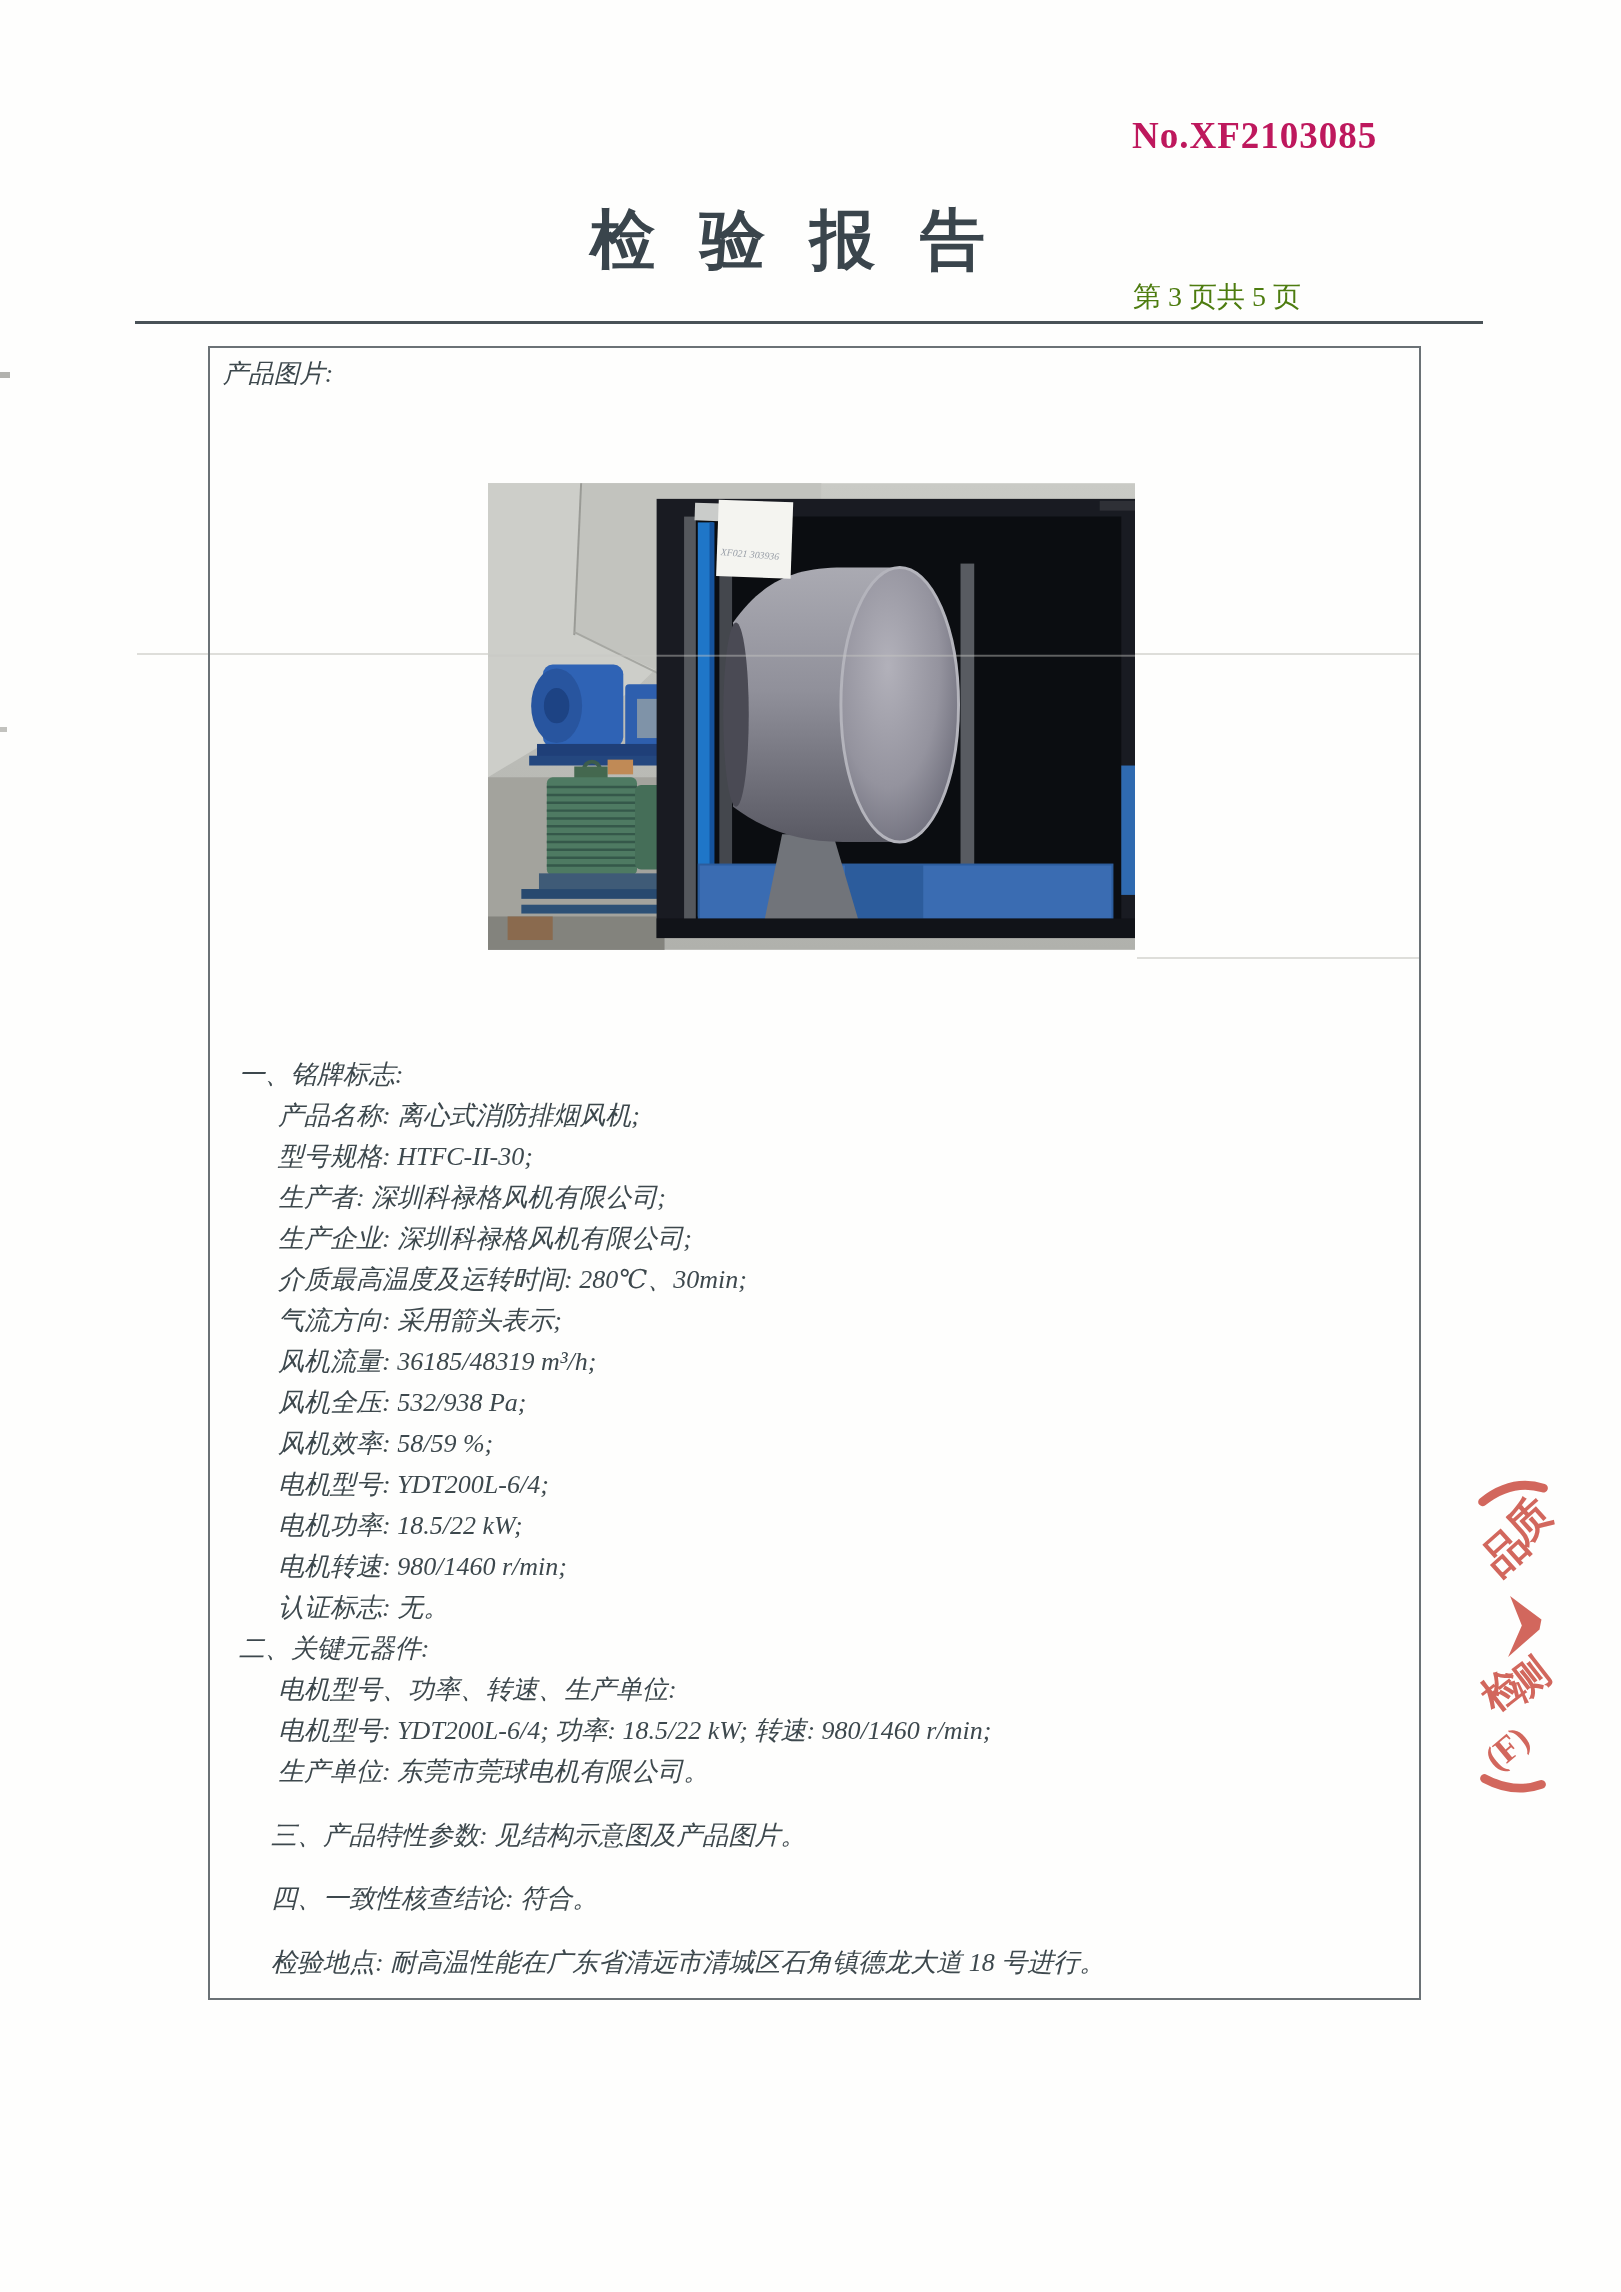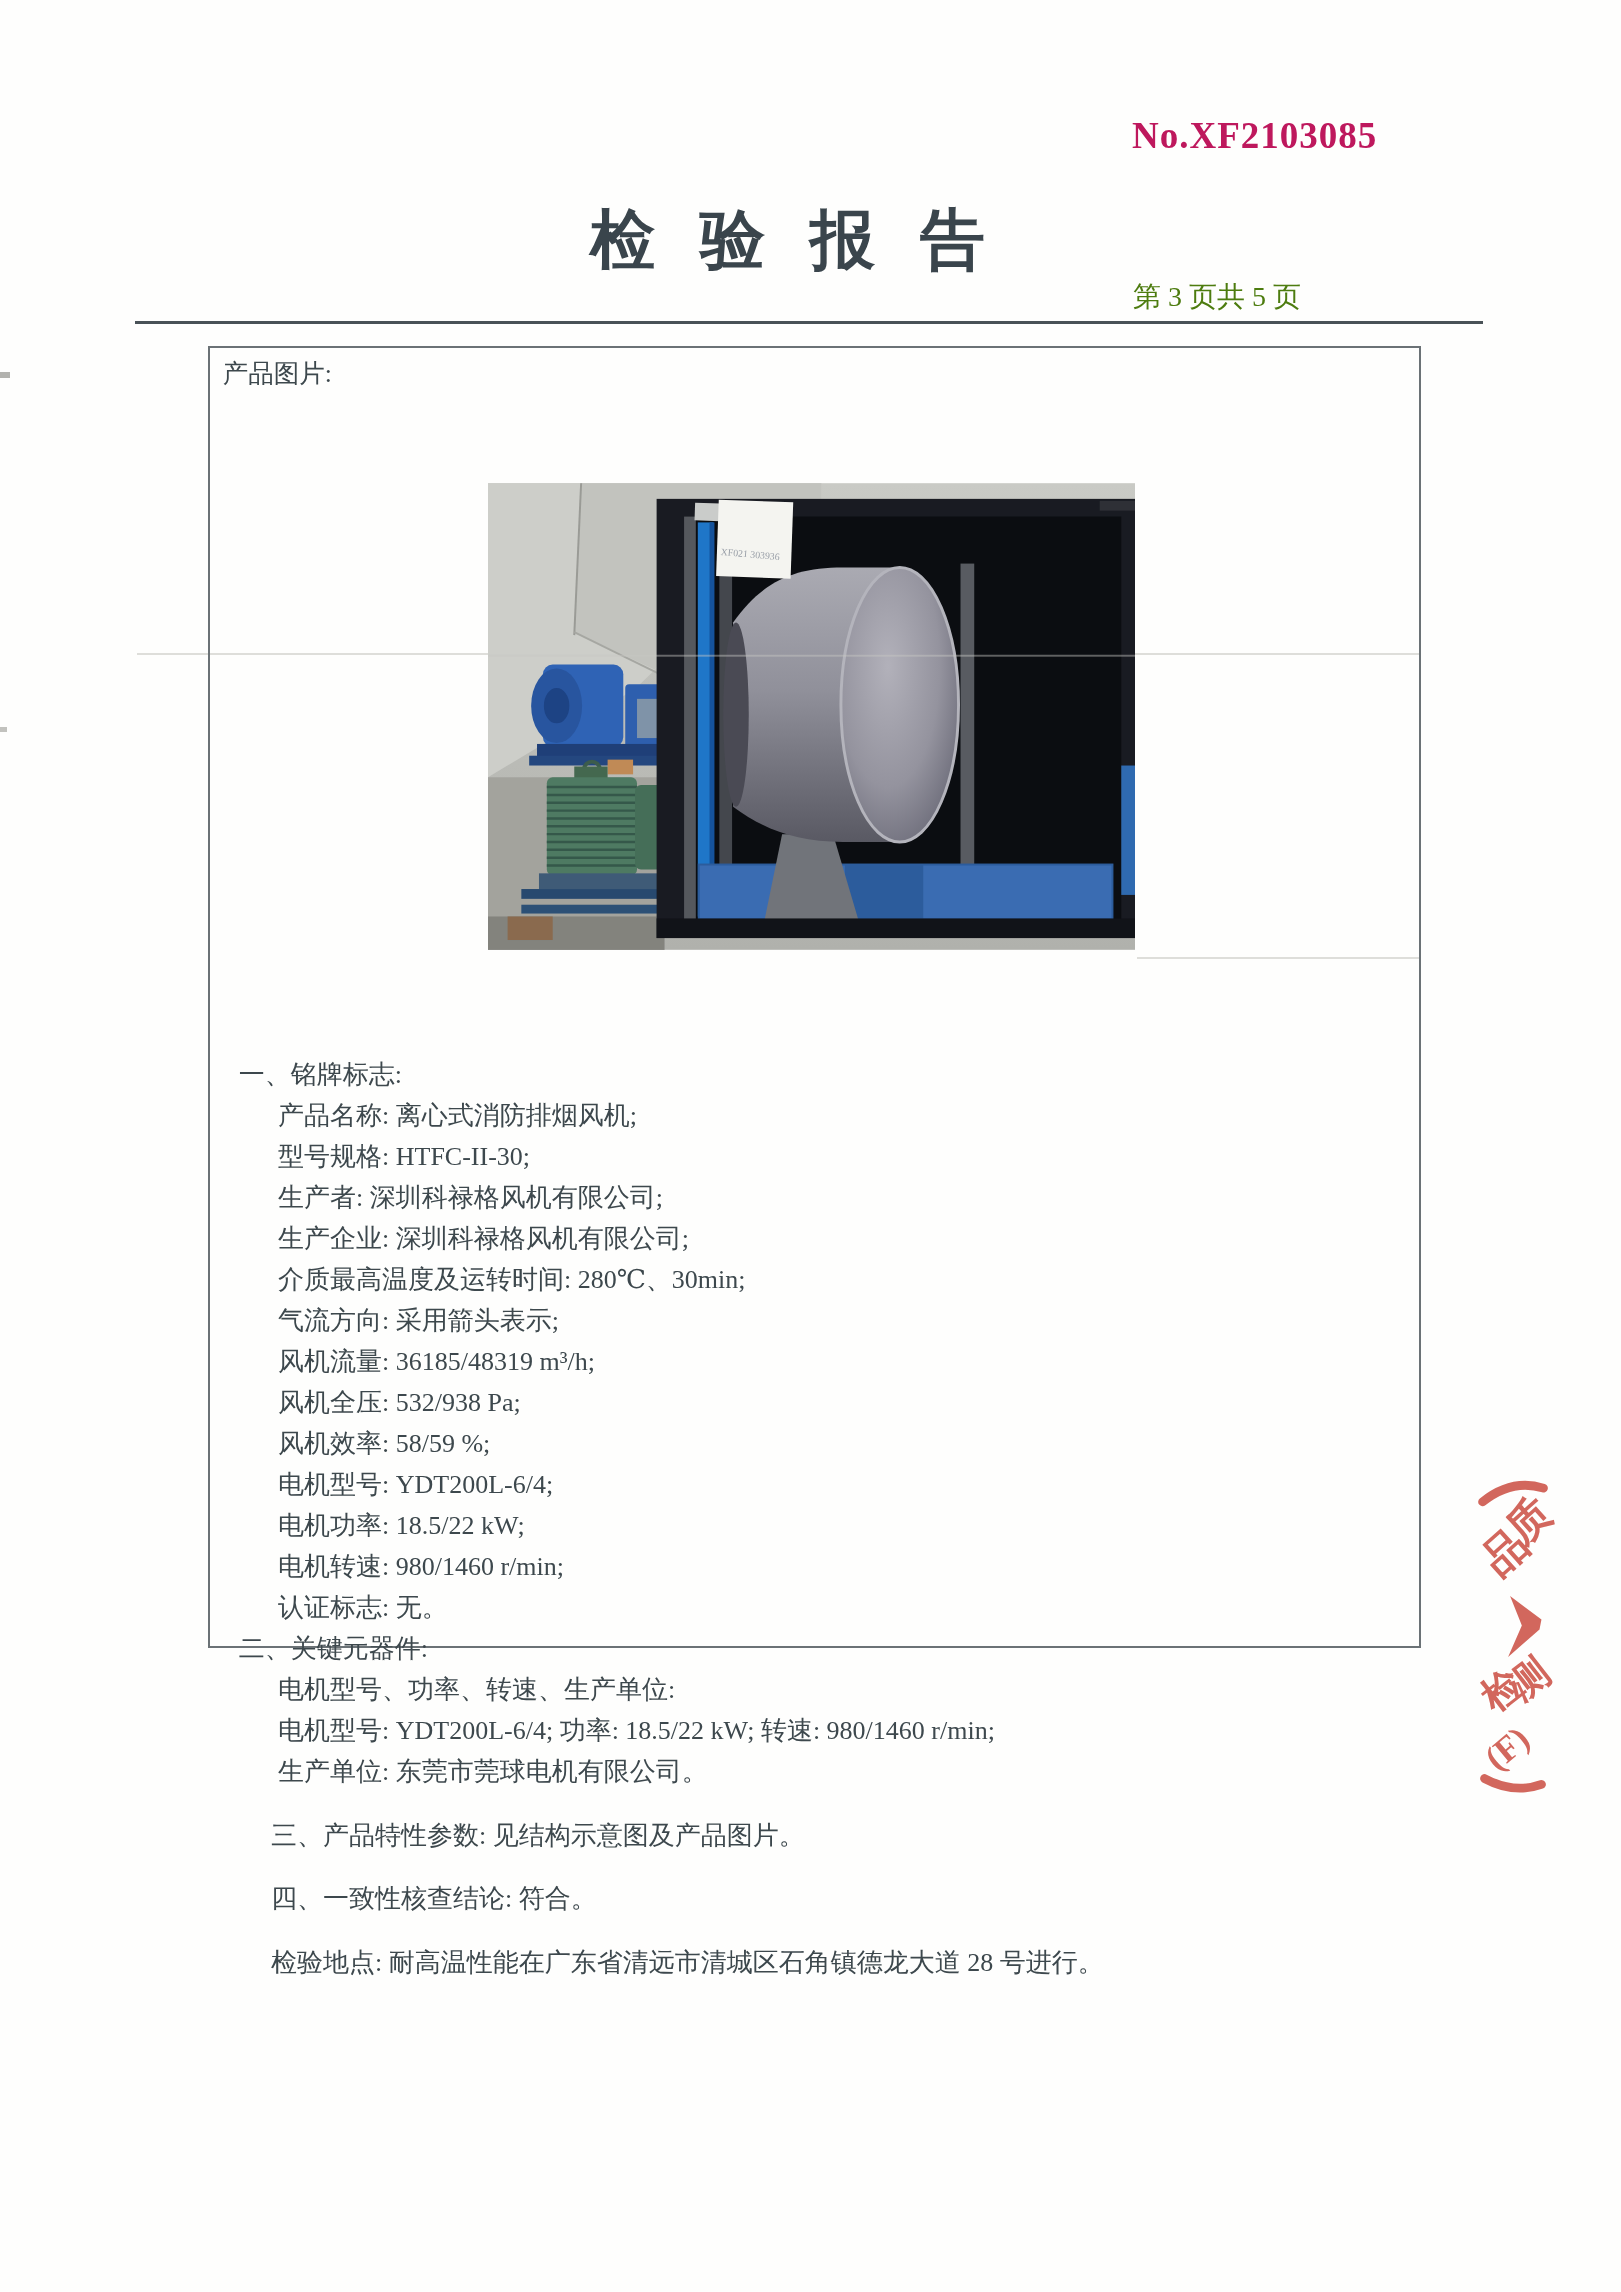--- a/index.html
+++ b/index.html
@@ -6,22 +6,22 @@
   .page{
     position:relative;width:1621px;height:2293px;background:#fefefd;
     font-family:"Liberation Serif","DejaVu Serif",serif;color:#3d484d;overflow:hidden;
   }
   .report-no{position:absolute;left:1132px;top:114px;font-size:37px;font-weight:bold;
     letter-spacing:1px;color:#be185d;}
   .doc-title{position:absolute;left:590px;top:196px;font-size:65px;font-weight:bold;
     letter-spacing:45px;color:#3a454c;white-space:nowrap;}
   .page-num{position:absolute;left:1133px;top:278px;font-size:28px;color:#4d7c0f;}
   .rule-fix{position:absolute;left:135px;top:321px;width:1348px;height:2.9px;background:#495257;}
-  .content-box{position:absolute;left:208px;top:346px;width:1213px;height:1302px;
-    border:2px solid #6b7276;box-sizing:border-box;}
+  .content-box{position:absolute;left:208px;top:346px;width:1213px;height:1654px;
+    border:2px solid #6b7276;box-sizing:border-box;font-style:italic;}
   .photo-label{position:absolute;left:12.7px;top:7.8px;font-size:25.5px;}
   .photo-wrap{position:absolute;left:278px;top:135px;width:647px;height:467px;}
   .doc-text{position:absolute;left:16px;top:706px;width:1176px;font-size:26px;line-height:41px;
     color:#3d484d;white-space:nowrap;}
   .lv0{padding-left:12.7px;}
   .lv1{padding-left:52px;}
   .gap{margin-top:22.5px;padding-left:45px;}
   .stamp{position:absolute;left:1457px;top:1443px;width:165px;height:363px;opacity:.82;}
   .streak1{position:absolute;left:137px;top:653px;width:1284px;height:2px;background:#dededa;}
   .streak2{position:absolute;left:1137px;top:957px;width:284px;height:2px;background:#dededa;}
@@ -162,21 +162,21 @@
       <div class="lv1">电机型号: YDT200L-6/4;</div>
       <div class="lv1">电机功率: 18.5/22 kW;</div>
       <div class="lv1">电机转速: 980/1460 r/min;</div>
       <div class="lv1">认证标志: 无。</div>
       <div class="lv0">二、关键元器件:</div>
       <div class="lv1">电机型号、功率、转速、生产单位:</div>
       <div class="lv1">电机型号: YDT200L-6/4; 功率: 18.5/22 kW; 转速: 980/1460 r/min;</div>
       <div class="lv1">生产单位: 东莞市莞球电机有限公司。</div>
       <div class="lv0 gap">三、产品特性参数: 见结构示意图及产品图片。</div>
       <div class="lv0 gap">四、一致性核查结论: 符合。</div>
-      <div class="lv0 gap">检验地点: 耐高温性能在广东省清远市清城区石角镇德龙大道 28 号进行。</div>
+      <div class="lv0 gap">检验地点: 耐高温性能在广东省清远市清城区石角镇德龙大道 18 号进行。</div>
     </div>
   </div>
 
   <svg class="stamp" viewBox="0 0 168 370">
     <path d="M26,60 Q56,36 88,46" stroke="#c9473a" stroke-width="9" fill="none" stroke-linecap="round"></path>
     <text x="50" y="94" font-size="44" font-weight="bold" fill="#c9473a" transform="rotate(-42 72 78)">质</text>
     <text x="26" y="126" font-size="44" font-weight="bold" fill="#c9473a" transform="rotate(-42 48 110)">品</text>
     <path d="M54,156 L86,180 L84,190 L52,218 L66,186 Z" fill="#c9473a"></path>
     <text x="52" y="254" font-size="40" font-weight="bold" fill="#c9473a" transform="rotate(-38 72 238)">测</text>
     <text x="24" y="266" font-size="40" font-weight="bold" fill="#c9473a" transform="rotate(-38 44 250)">检</text>

